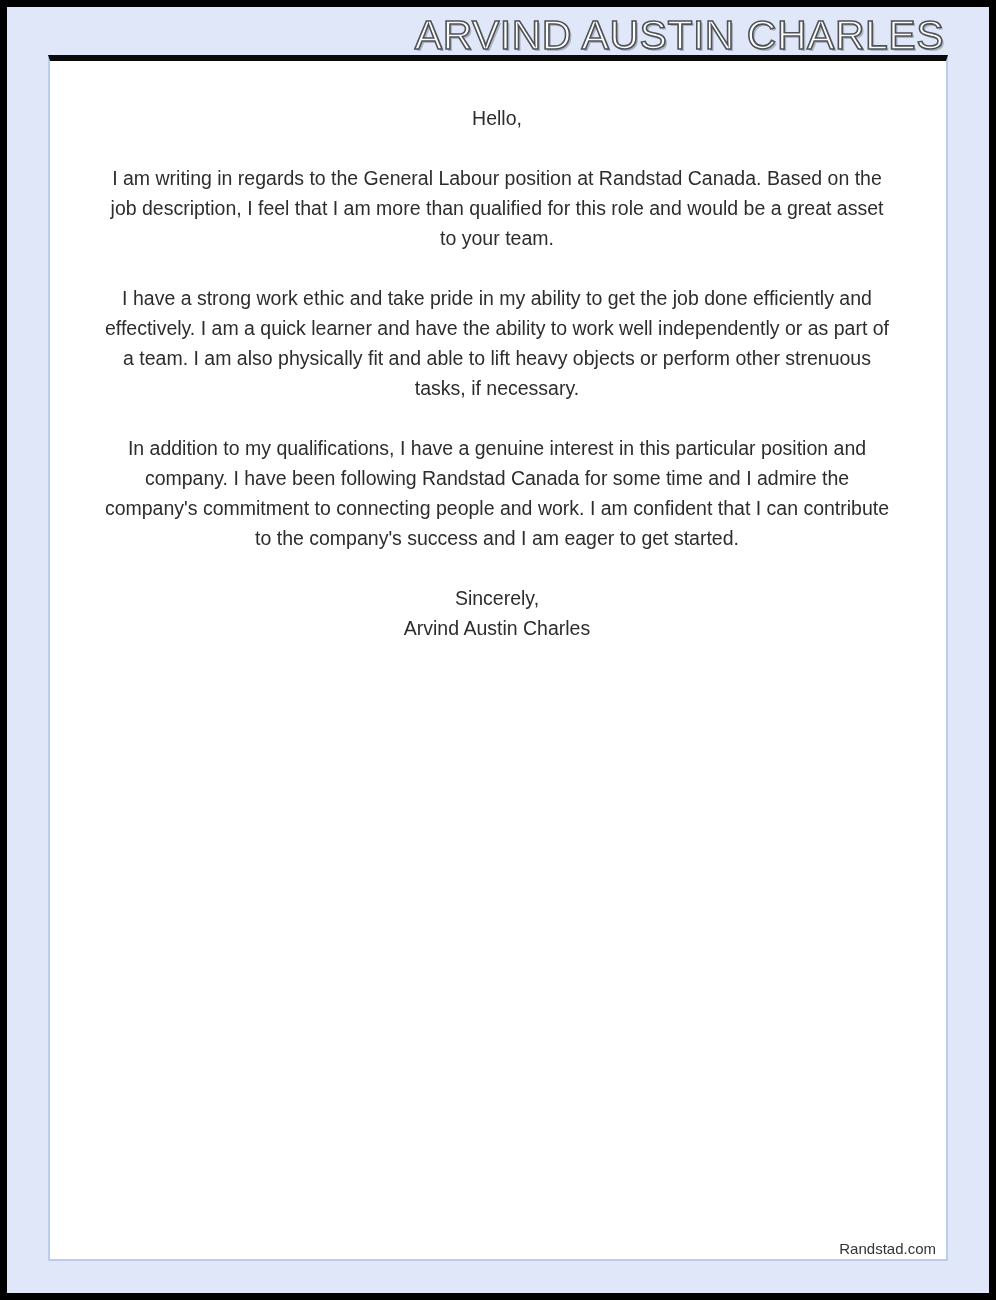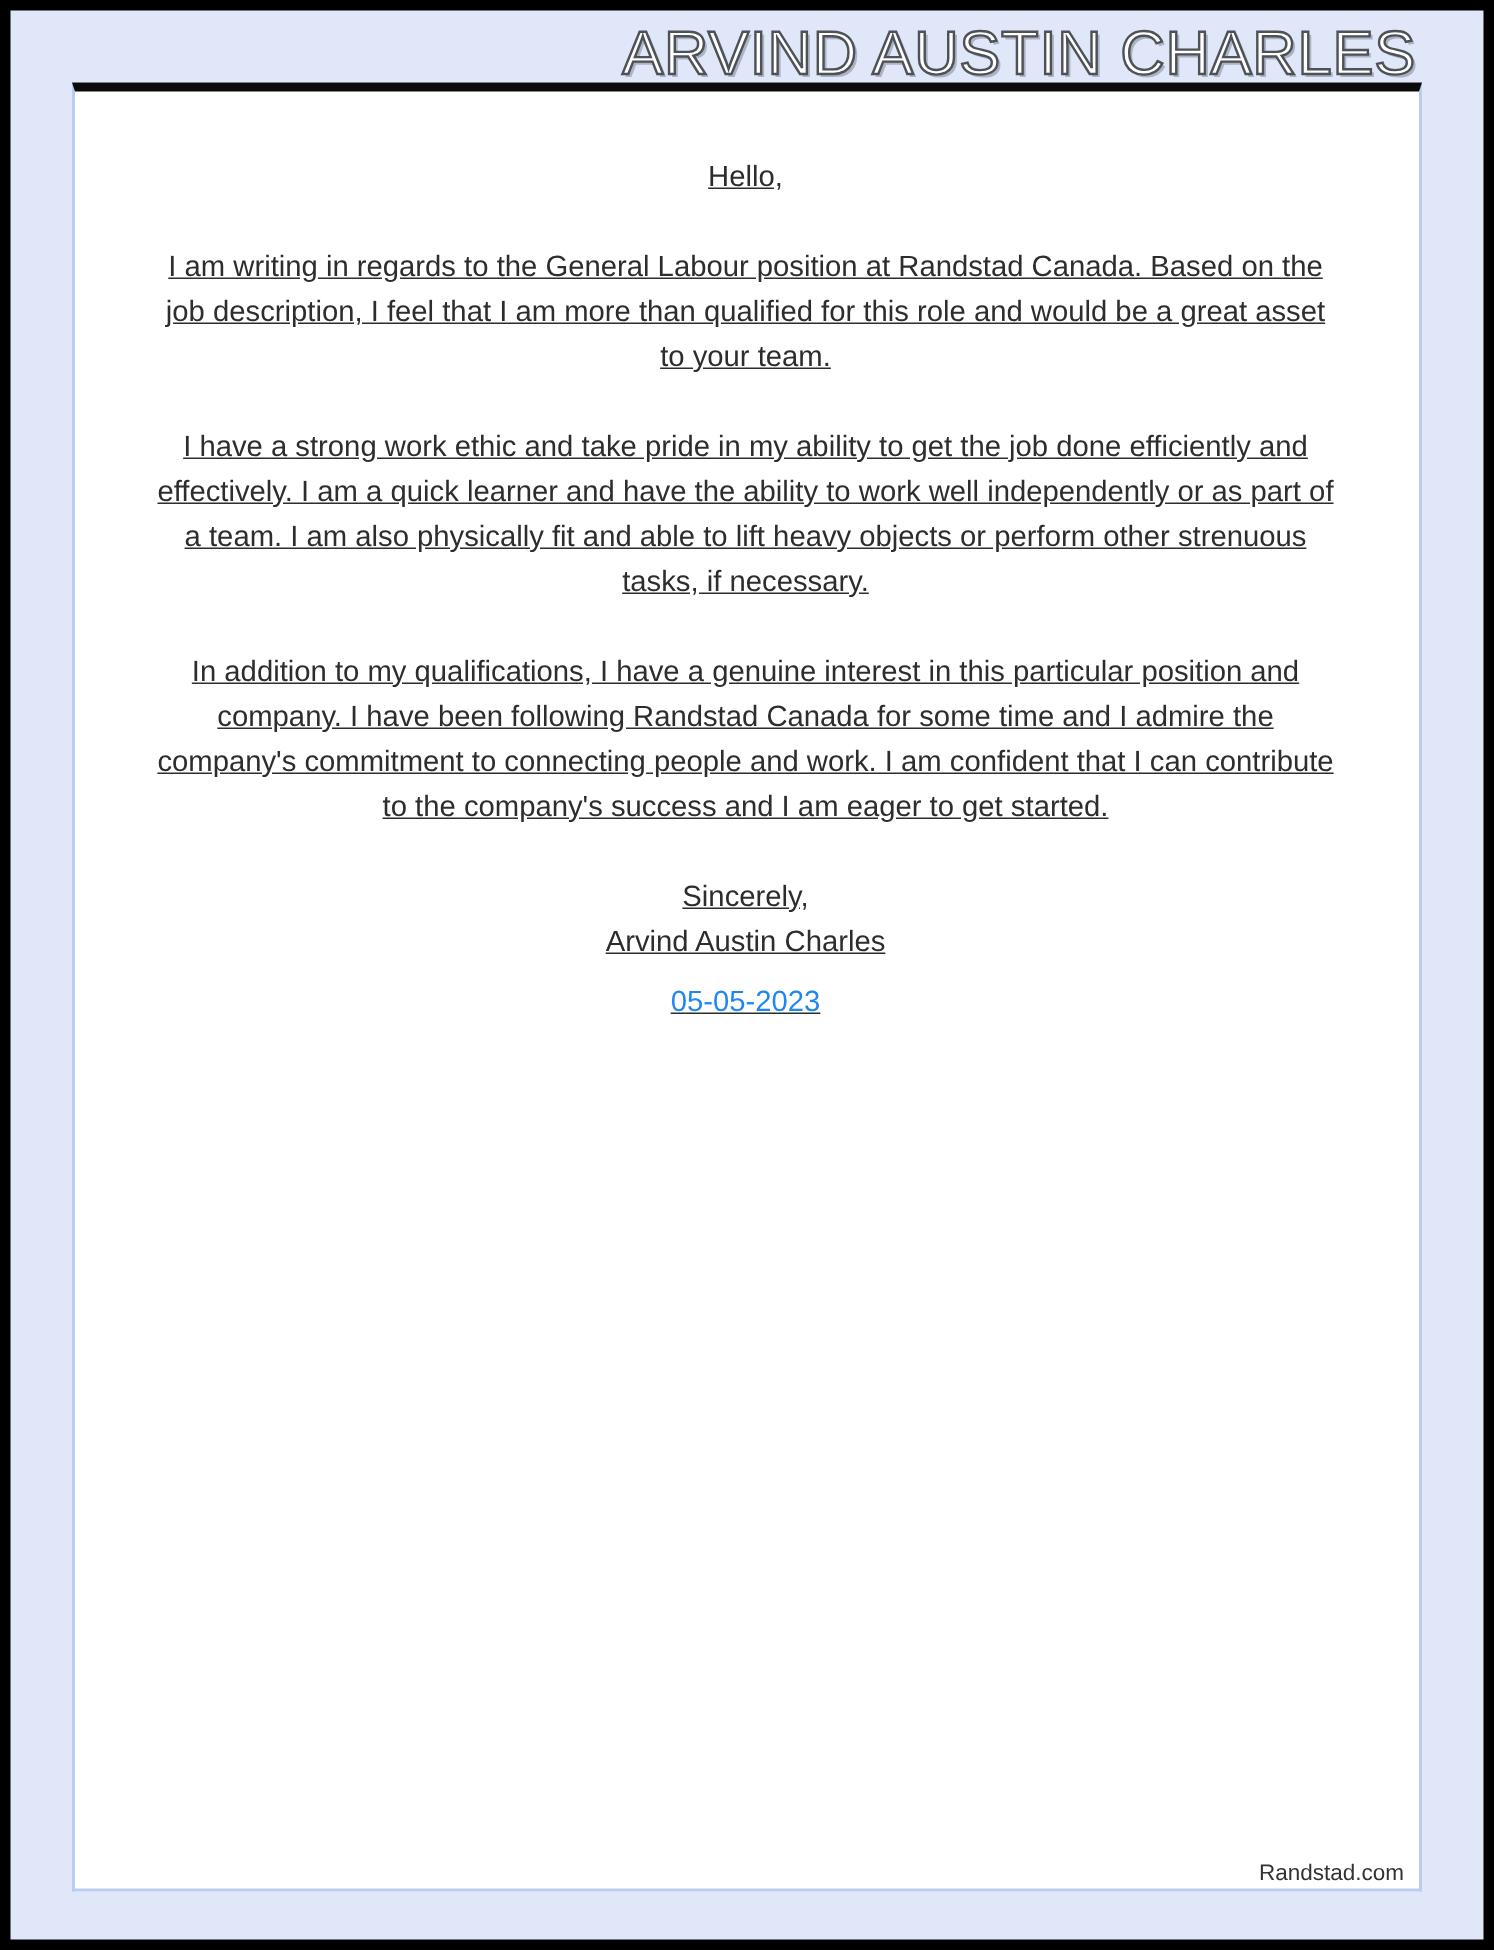--- a/index.html
+++ b/index.html
@@ -39,21 +39,20 @@
     border-left: 2px solid #b9cdf0;
     border-right: 2px solid #b9cdf0;
     border-bottom: 2px solid #b9cdf0;
   }
   .letter {
     padding: 42px 52px 0 50px;
     font-size: 19.5px;
     line-height: 30px;
     color: #2d2d2d;
     font-weight: 400;
-    text-decoration: underline;
   }
   .letter p { margin-bottom: 30px; }
   .letter p.signature-block { margin-bottom: 10px; }
   .letter p.date { margin-bottom: 0; }
   .watermark {
     position: absolute;
     right: 10px;
     bottom: 2px;
     font-size: 15px;
     color: #333333;
@@ -76,20 +75,19 @@
       <p>I have a strong work ethic and take pride in my ability to get the job done efficiently and effectively. I am a quick learner and have the ability to work well independently or as part of a team. I am also physically fit and able to lift heavy objects or perform other strenuous tasks, if necessary.</p>
 
       <p>In addition to my qualifications, I have a genuine interest in this particular position and company. I have been following Randstad Canada for some time and I admire the company's commitment to connecting people and work. I am confident that I can contribute to the company's success and I am eager to get started.</p>
 
 
       <p class="signature-block">
         <span>Sincerely,</span><br>
         <span>Arvind Austin Charles</span>
       </p>
 
-      <p class="date" style="color: rgb(30, 134, 245);">05-05-2023</p>
 
     </div>
 
     <div class="watermark">Randstad.com</div>
   </div>
 
 </div>
 
 </body></html>

